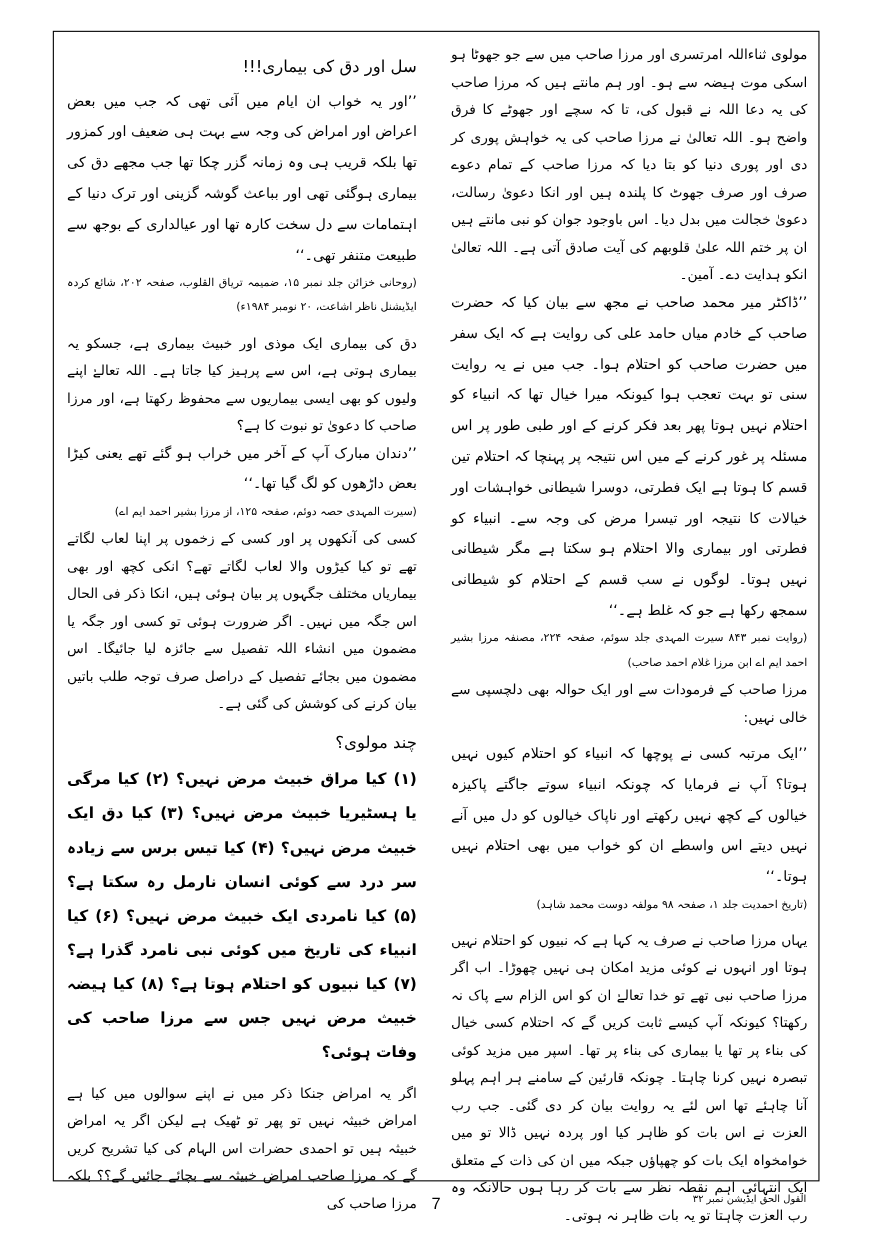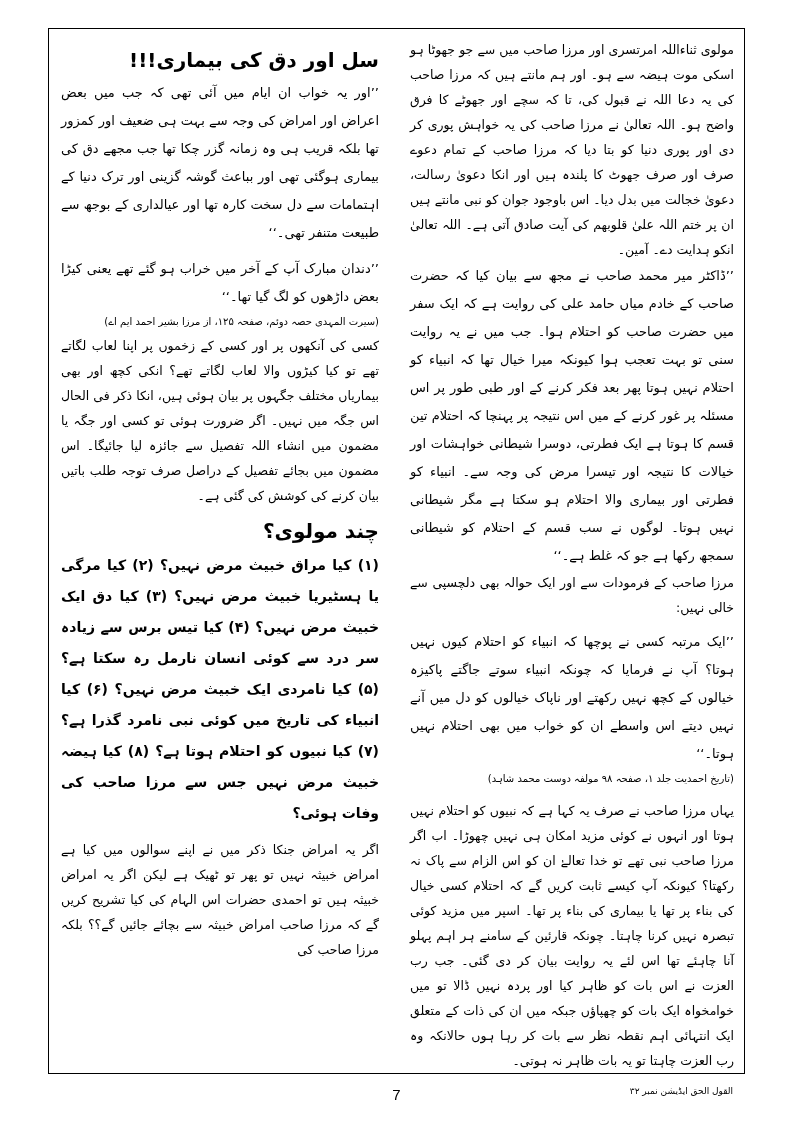--- a/index.html
+++ b/index.html
@@ -8,51 +8,54 @@
   .frame { position: absolute; left: 48px; top: 28px; width: 697px; height: 1046px;
            border: 1px solid #000; box-sizing: border-box; }
   .col { position: absolute; top: 0; direction: rtl; text-align: justify;
          text-align-last: right; box-sizing: border-box; }
   .col-right { right: 0; width: 340px; padding: 8px 10px 0 6px; }
   .col-left { left: 0; width: 340px; padding: 8px 10px 0 12px; }
   p { margin: 0; font-size: 12.5px; line-height: 25px; }
   .small { font-size: 10px; line-height: 22px; }
   .quote { font-size: 13px; line-height: 28px; }
   .bold-q { font-size: 14px; line-height: 31px; font-weight: bold; }
-  h2 { margin: 8px 0 4px 0; font-size: 20px; line-height: 30px; font-weight: bold;
+  h2 { margin: 8px 0 4px 0; font-size: 15px; line-height: 30px; font-weight: normal;
        text-align: right; font-family: "DejaVu Sans", sans-serif; }
   .gap { height: 8px; }
   .page-number { position: absolute; left: 0; width: 793px; top: 1086px; text-align: center;
                  font-family: "Liberation Sans", sans-serif; font-size: 15px; }
   .footer-label { position: absolute; right: 60px; top: 1086px; direction: rtl;
                   font-size: 9px; }
 </style>
 </head>
 <body>
 
 <div class="frame">
 
   <div class="col col-right">
     <p>مولوی ثناءاللہ امرتسری اور مرزا صاحب میں سے جو جھوٹا ہو اسکی موت ہیضہ سے ہو۔ اور ہم مانتے ہیں کہ مرزا صاحب کی یہ دعا اللہ نے قبول کی، تا کہ سچے اور جھوٹے کا فرق واضح ہو۔ اللہ تعالیٰ نے مرزا صاحب کی یہ خواہش پوری کر دی اور پوری دنیا کو بتا دیا کہ مرزا صاحب کے تمام دعوے صرف اور صرف جھوٹ کا پلندہ ہیں اور انکا دعویٰ رسالت، دعویٰ خجالت میں بدل دیا۔ اس باوجود جوان کو نبی مانتے ہیں ان پر ختم اللہ علیٰ قلوبھم کی آیت صادق آتی ہے۔ اللہ تعالیٰ انکو ہدایت دے۔ آمین۔</p>
 
     <p class="quote">’’ڈاکٹر میر محمد صاحب نے مجھ سے بیان کیا کہ حضرت صاحب کے خادم میاں حامد علی کی روایت ہے کہ ایک سفر میں حضرت صاحب کو احتلام ہوا۔ جب میں نے یہ روایت سنی تو بہت تعجب ہوا کیونکہ میرا خیال تھا کہ انبیاء کو احتلام نہیں ہوتا پھر بعد فکر کرنے کے اور طبی طور پر اس مسئلہ پر غور کرنے کے میں اس نتیجہ پر پہنچا کہ احتلام تین قسم کا ہوتا ہے ایک فطرتی، دوسرا شیطانی خواہشات اور خیالات کا نتیجہ اور تیسرا مرض کی وجہ سے۔ انبیاء کو فطرتی اور بیماری والا احتلام ہو سکتا ہے مگر شیطانی نہیں ہوتا۔ لوگوں نے سب قسم کے احتلام کو شیطانی سمجھ رکھا ہے جو کہ غلط ہے۔‘‘</p>
+    <p class="small">(روایت نمبر ۸۴۳ سیرت المہدی جلد سوئم، صفحہ ۲۲۴، مصنفہ مرزا بشیر احمد ایم اے ابن مرزا غلام احمد صاحب)</p>
     <p>مرزا صاحب کے فرمودات سے اور ایک حوالہ بھی دلچسپی سے خالی نہیں:</p>
     <div class="gap"></div>
     <p class="quote">’’ایک مرتبہ کسی نے پوچھا کہ انبیاء کو احتلام کیوں نہیں ہوتا؟ آپ نے فرمایا کہ چونکہ انبیاء سوتے جاگتے پاکیزہ خیالوں کے کچھ نہیں رکھتے اور ناپاک خیالوں کو دل میں آنے نہیں دیتے اس واسطے ان کو خواب میں بھی احتلام نہیں ہوتا۔‘‘</p>
     <p class="small">(تاریخ احمدیت جلد ۱، صفحہ ۹۸ مولفہ دوست محمد شاہد)</p>
     <div class="gap"></div>
     <p>یہاں مرزا صاحب نے صرف یہ کہا ہے کہ نبیوں کو احتلام نہیں ہوتا اور انہوں نے کوئی مزید امکان ہی نہیں چھوڑا۔ اب اگر مرزا صاحب نبی تھے تو خدا تعالےٰ ان کو اس الزام سے پاک نہ رکھتا؟ کیونکہ آپ کیسے ثابت کریں گے کہ احتلام کسی خیال کی بناء پر تھا یا بیماری کی بناء پر تھا۔ اسپر میں مزید کوئی تبصرہ نہیں کرنا چاہتا۔ چونکہ قارئین کے سامنے ہر اہم پہلو آنا چاہئے تھا اس لئے یہ روایت بیان کر دی گئی۔ جب رب العزت نے اس بات کو ظاہر کیا اور پردہ نہیں ڈالا تو میں خوامخواہ ایک بات کو چھپاؤں جبکہ میں ان کی ذات کے متعلق ایک انتہائی اہم نقطہ نظر سے بات کر رہا ہوں حالانکہ وہ رب العزت چاہتا تو یہ بات ظاہر نہ ہوتی۔</p>
 
   </div>
 
   <div class="col col-left">
 
     <h2>سل اور دق کی بیماری!!!</h2>
     <p class="quote">’’اور یہ خواب ان ایام میں آئی تھی کہ جب میں بعض اعراض اور امراض کی وجہ سے بہت ہی ضعیف اور کمزور تھا بلکہ قریب ہی وہ زمانہ گزر چکا تھا جب مجھے دق کی بیماری ہوگئی تھی اور بباعث گوشہ گزینی اور ترک دنیا کے اہتمامات سے دل سخت کارہ تھا اور عیالداری کے بوجھ سے طبیعت متنفر تھی۔‘‘</p>
+    <p class="small">(روحانی خزائن جلد نمبر ۱۵، ضمیمہ تریاق القلوب، صفحہ ۲۰۲، شائع کردہ ایڈیشنل ناظر اشاعت، ۲۰ نومبر ۱۹۸۴ء)</p>
     <div class="gap"></div>
+    <p>دق کی بیماری ایک موذی اور خبیث بیماری ہے، جسکو یہ بیماری ہوتی ہے، اس سے پرہیز کیا جاتا ہے۔ اللہ تعالےٰ اپنے ولیوں کو بھی ایسی بیماریوں سے محفوظ رکھتا ہے، اور مرزا صاحب کا دعویٰ تو نبوت کا ہے؟</p>
 
     <p class="quote">’’دندان مبارک آپ کے آخر میں خراب ہو گئے تھے یعنی کیڑا بعض داڑھوں کو لگ گیا تھا۔‘‘</p>
     <p class="small">(سیرت المہدی حصہ دوئم، صفحہ ۱۲۵، از مرزا بشیر احمد ایم اے)</p>
     <p>کسی کی آنکھوں پر اور کسی کے زخموں پر اپنا لعاب لگاتے تھے تو کیا کیڑوں والا لعاب لگاتے تھے؟ انکی کچھ اور بھی بیماریاں مختلف جگہوں پر بیان ہوئی ہیں، انکا ذکر فی الحال اس جگہ میں نہیں۔ اگر ضرورت ہوئی تو کسی اور جگہ یا مضمون میں انشاء اللہ تفصیل سے جائزہ لیا جائیگا۔ اس مضمون میں بجائے تفصیل کے دراصل صرف توجہ طلب باتیں بیان کرنے کی کوشش کی گئی ہے۔</p>
 
     <h2>چند مولوی؟</h2>
     <p class="bold-q">(۱) کیا مراق خبیث مرض نہیں؟ (۲) کیا مرگی یا ہسٹیریا خبیث مرض نہیں؟ (۳) کیا دق ایک خبیث مرض نہیں؟ (۴) کیا تیس برس سے زیادہ سر درد سے کوئی انسان نارمل رہ سکتا ہے؟ (۵) کیا نامردی ایک خبیث مرض نہیں؟ (۶) کیا انبیاء کی تاریخ میں کوئی نبی نامرد گذرا ہے؟ (۷) کیا نبیوں کو احتلام ہوتا ہے؟ (۸) کیا ہیضہ خبیث مرض نہیں جس سے مرزا صاحب کی وفات ہوئی؟</p>
     <div class="gap"></div>
     <p>اگر یہ امراض جنکا ذکر میں نے اپنے سوالوں میں کیا ہے امراض خبیثہ نہیں تو پھر تو ٹھیک ہے لیکن اگر یہ امراض خبیثہ ہیں تو احمدی حضرات اس الہام کی کیا تشریح کریں گے کہ مرزا صاحب امراض خبیثہ سے بچائے جائیں گے؟؟ بلکہ مرزا صاحب کی</p>
   </div>

